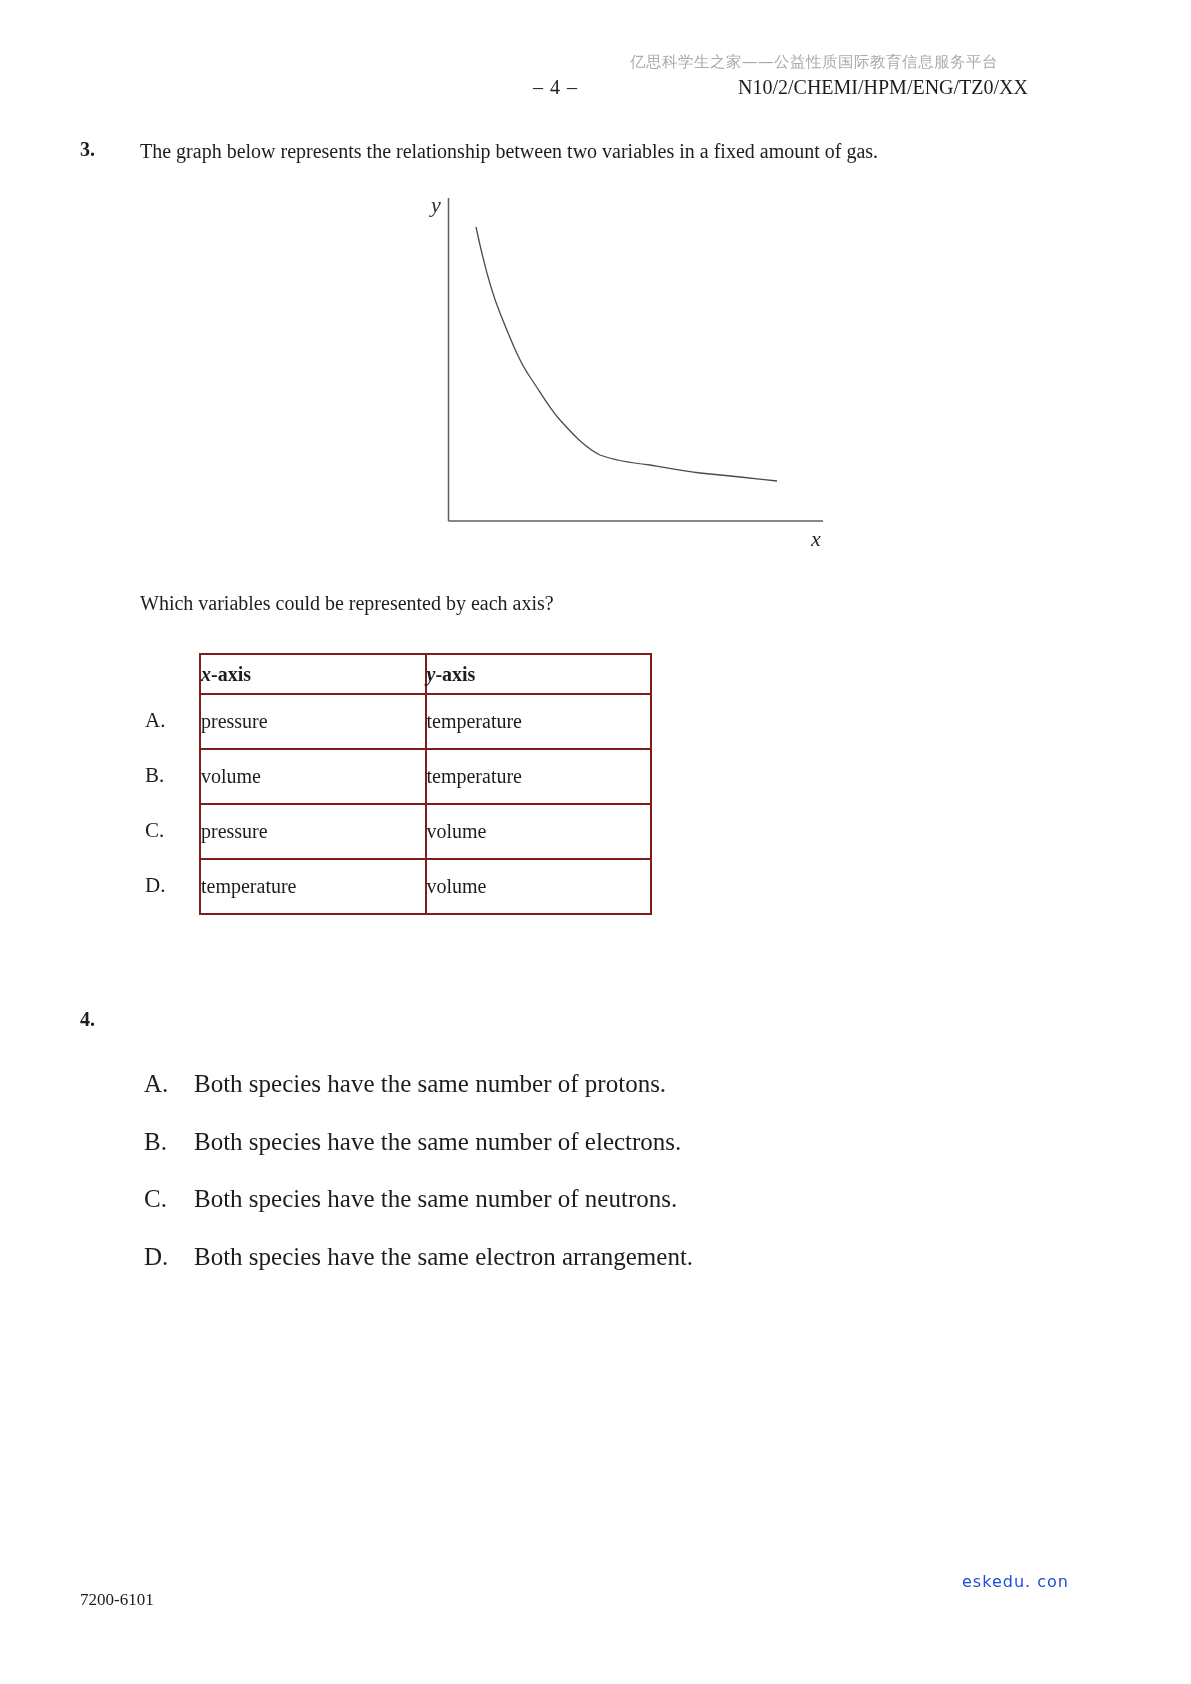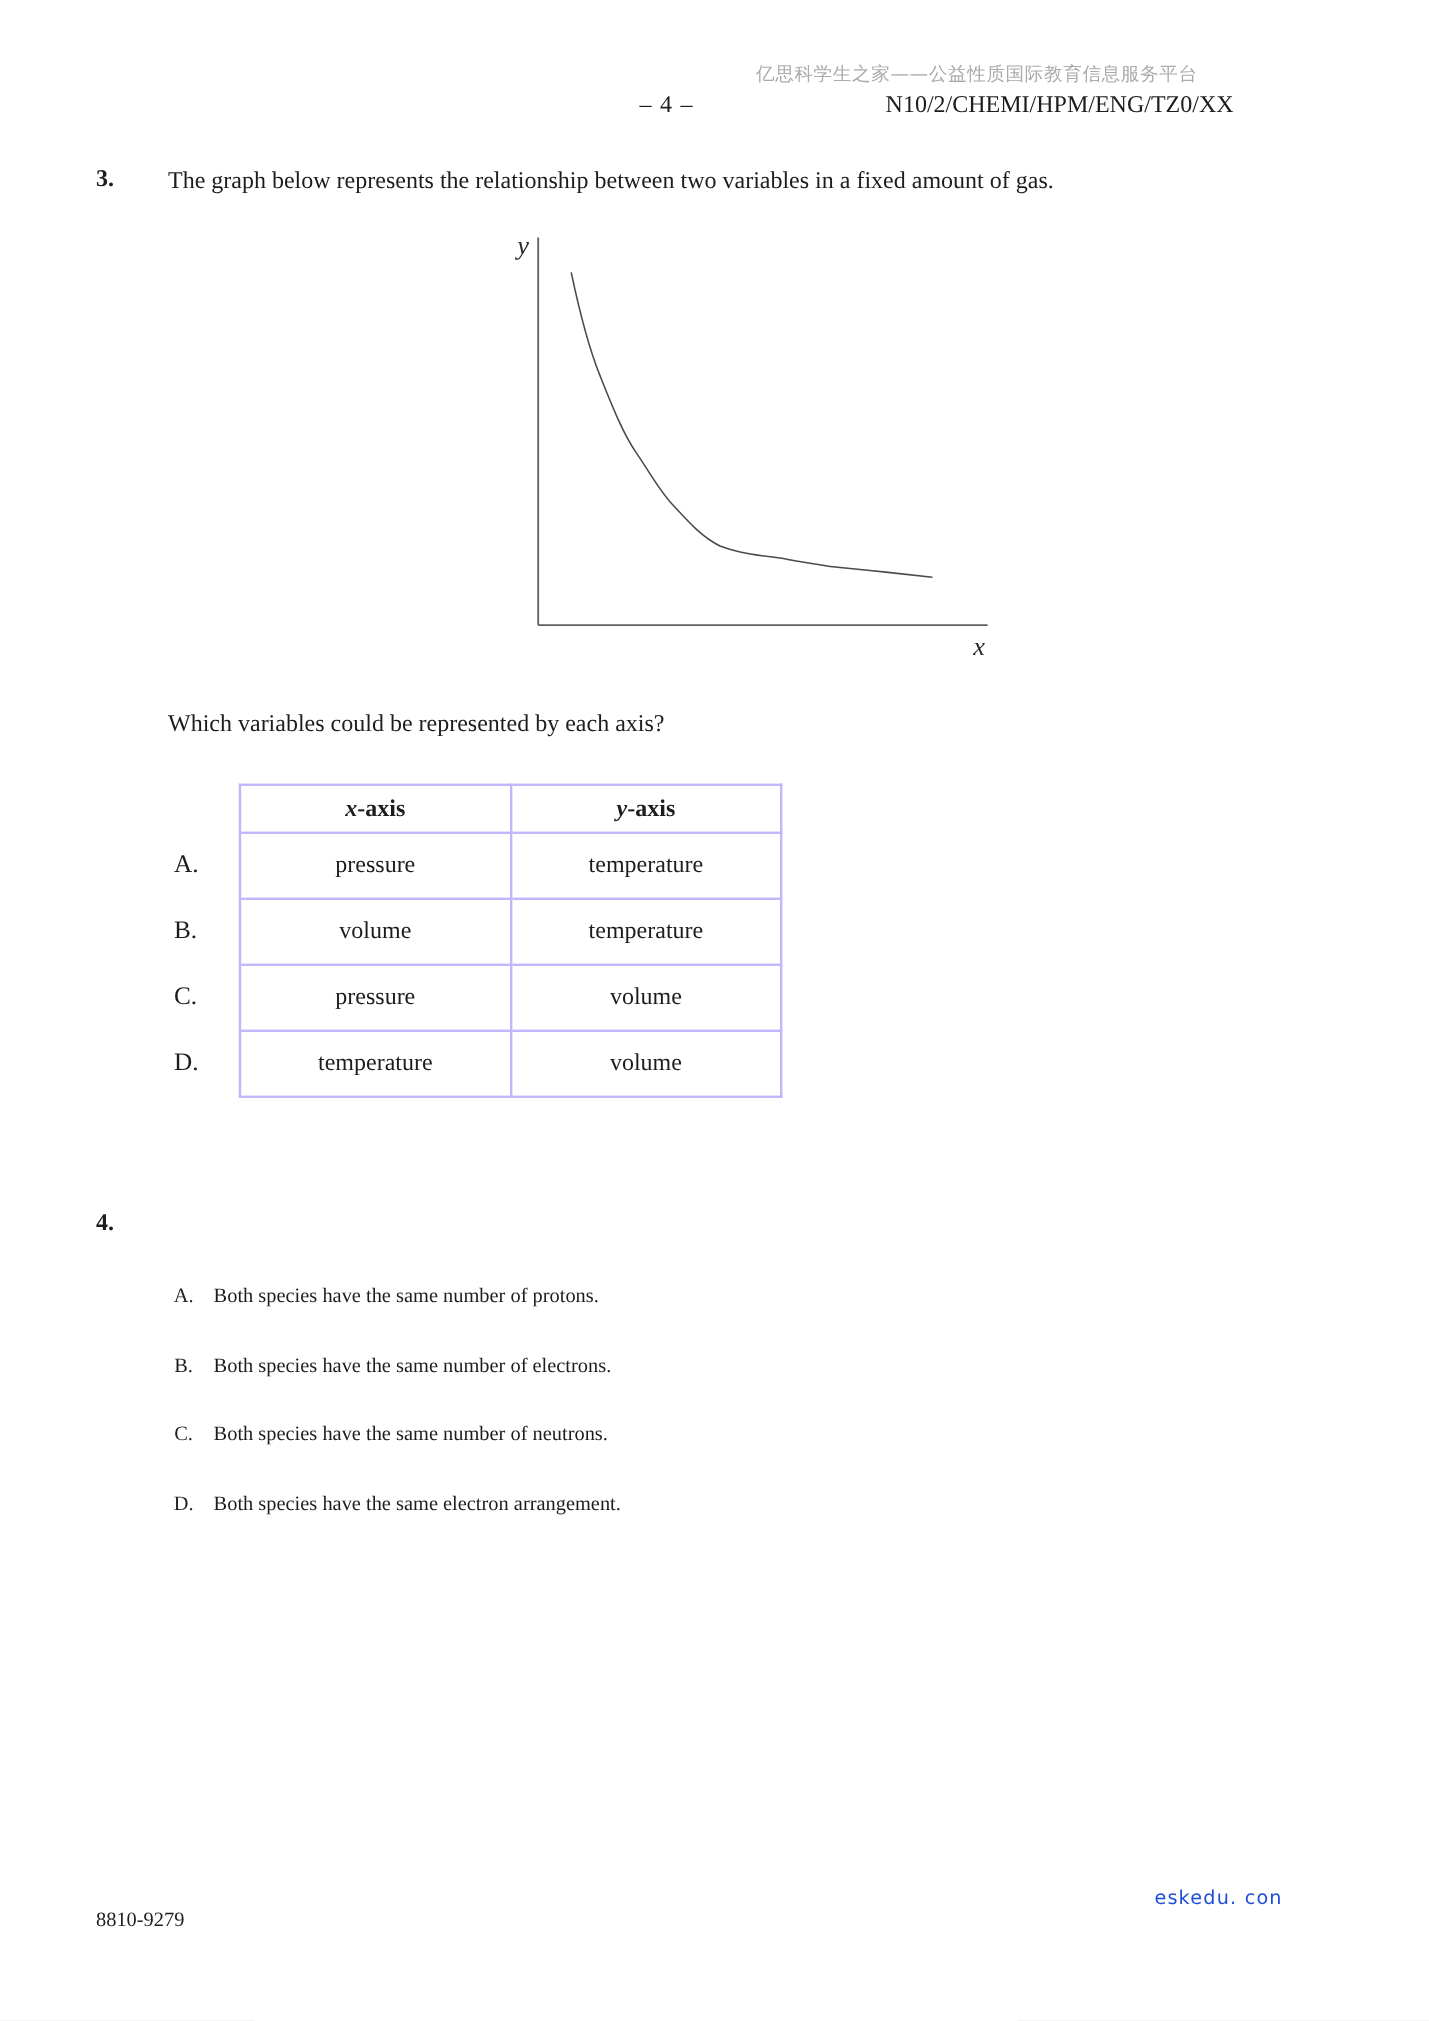--- a/index.html
+++ b/index.html
@@ -52,36 +52,36 @@
   }
   .axis-table {
     left: 199px; top: 653px;
     width: 453px;
     border-collapse: collapse;
     table-layout: fixed;
     font-size: 20px;
     color: #1d1d1d;
   }
   .axis-table th, .axis-table td {
-    border: 2px solid #c4b5fd;
-    text-align: center;
+    border: 2px solid #7f1d1d;
+    text-align: left;
     vertical-align: middle;
   }
   .axis-table th { height: 40px; font-weight: bold; }
   .axis-table td { height: 55px; font-weight: normal; }
   .hdr-var { font-style: italic; font-weight: bold; }
 
   .q4-stem { left: 140px; top: 1008px; font-size: 20px; white-space: nowrap; }
   .nuclide sup {
     font-size: 13px;
     line-height: 0;
     vertical-align: 8px;
   }
 
-  .option { left: 128px; font-size: 17px; white-space: nowrap; text-align: center; }
+  .option { left: 144px; font-size: 25px; white-space: nowrap; }
   .option .opt-letter { display: inline-block; width: 50px; }
 
   .footer-code { left: 80px; top: 1590px; font-size: 17px; }
   .bottom-watermark {
     left: 962px; top: 1572px;
     font-family: "DejaVu Sans", "Liberation Sans", sans-serif;
     font-size: 16px;
     color: #1d4ed8;
     letter-spacing: 1px;
     white-space: nowrap;
@@ -159,16 +159,16 @@
   <div class="abs option" style="top:1128px;">
     <span class="opt-letter">B.</span><span>Both species have the same number of electrons.</span>
   </div>
   <div class="abs option" style="top:1185px;">
     <span class="opt-letter">C.</span><span>Both species have the same number of neutrons.</span>
   </div>
   <div class="abs option" style="top:1243px;">
     <span class="opt-letter">D.</span><span>Both species have the same electron arrangement.</span>
   </div>
 
-  <div class="abs footer-code">8810-9279</div>
+  <div class="abs footer-code">7200-6101</div>
   <div class="abs bottom-watermark">eskedu. con</div>
 
 </div>
 
 </body></html>

